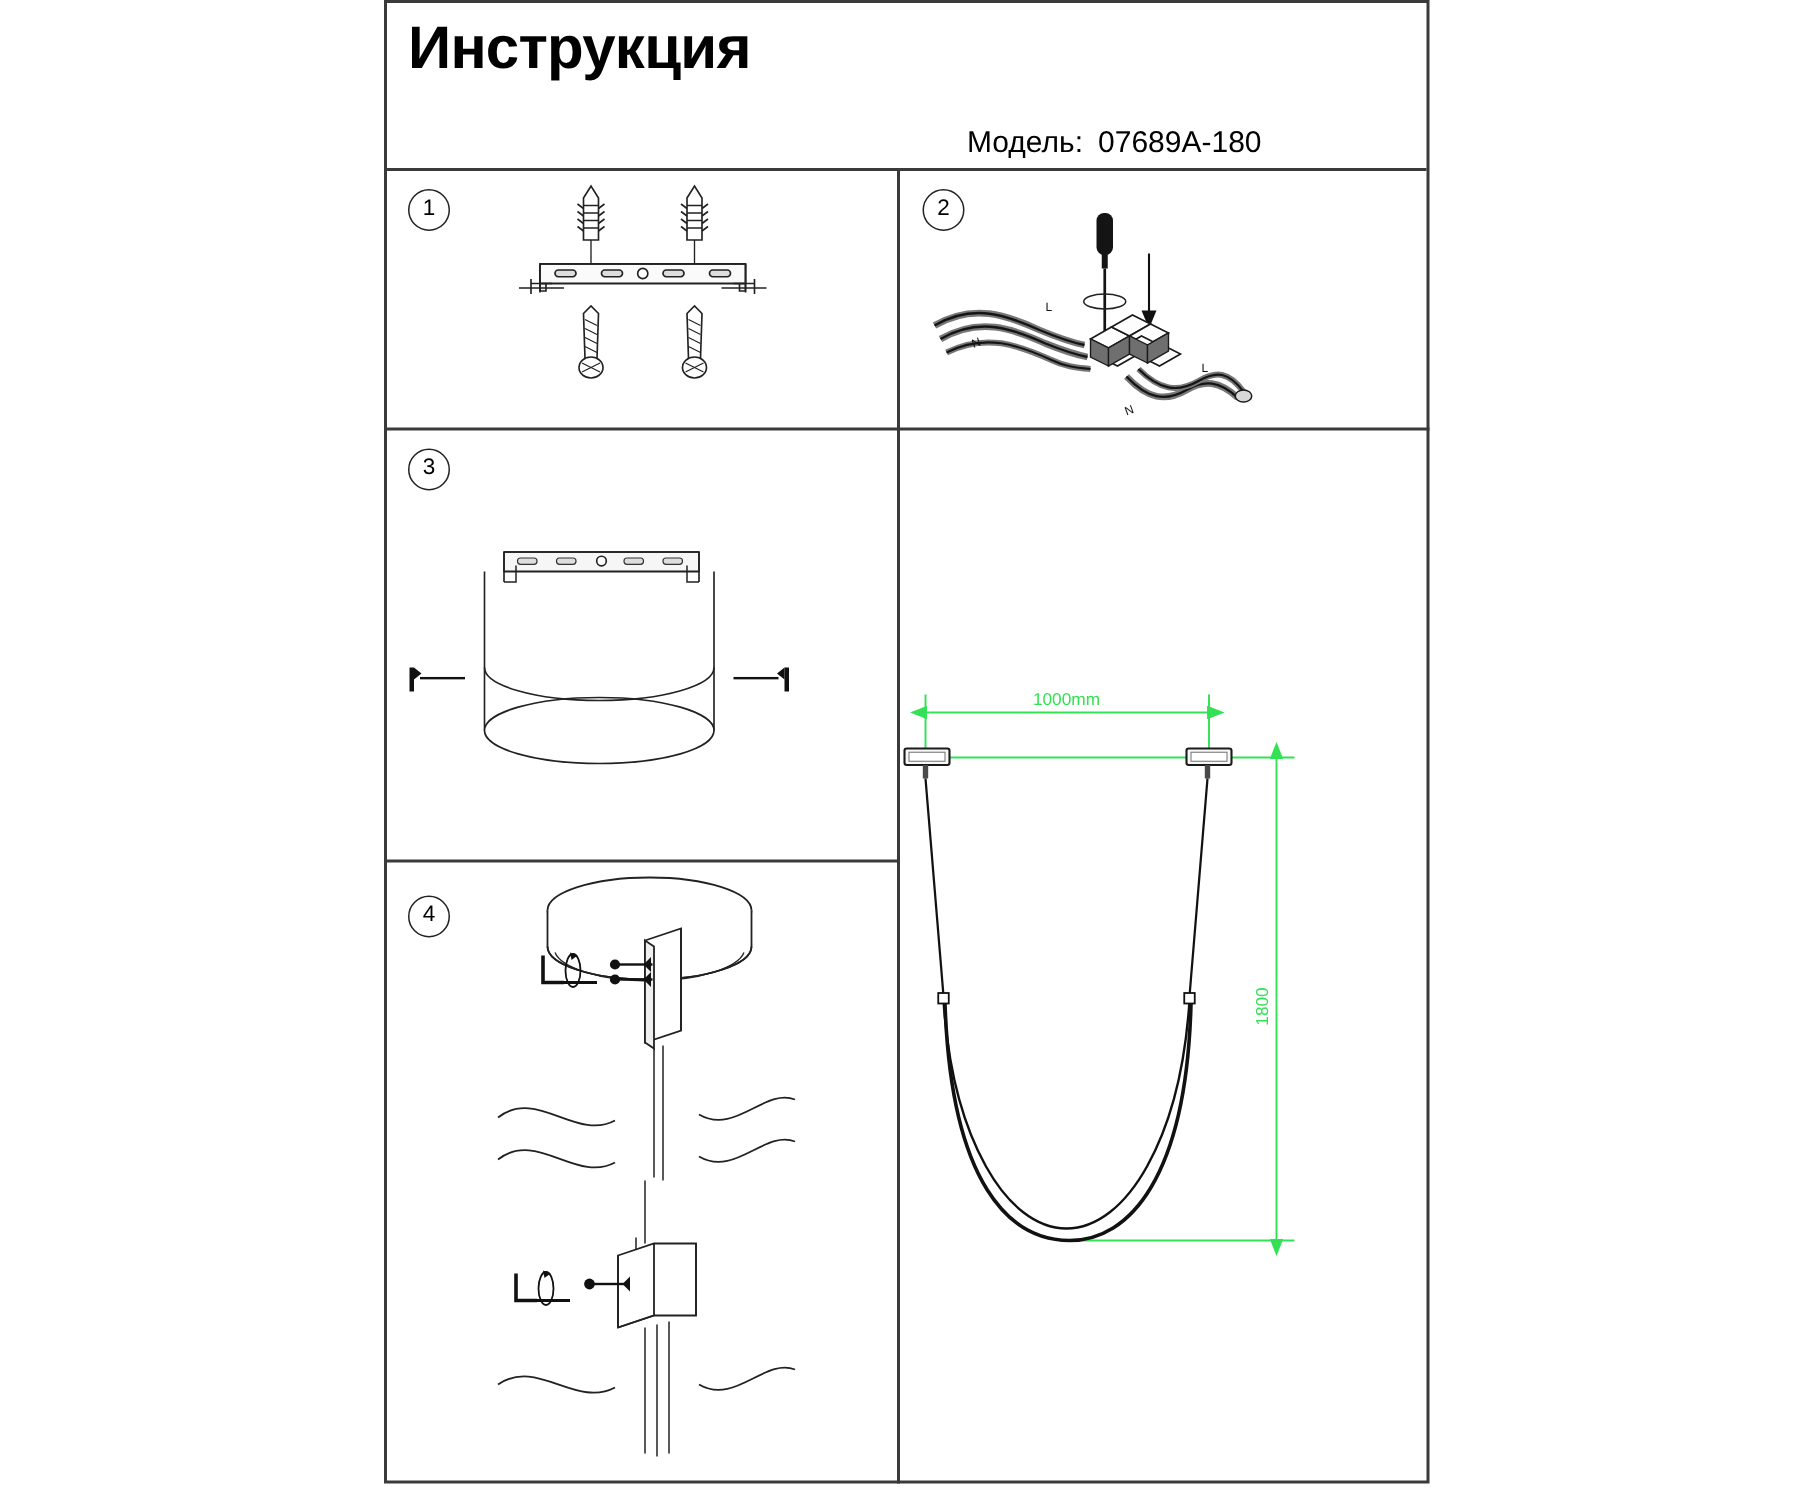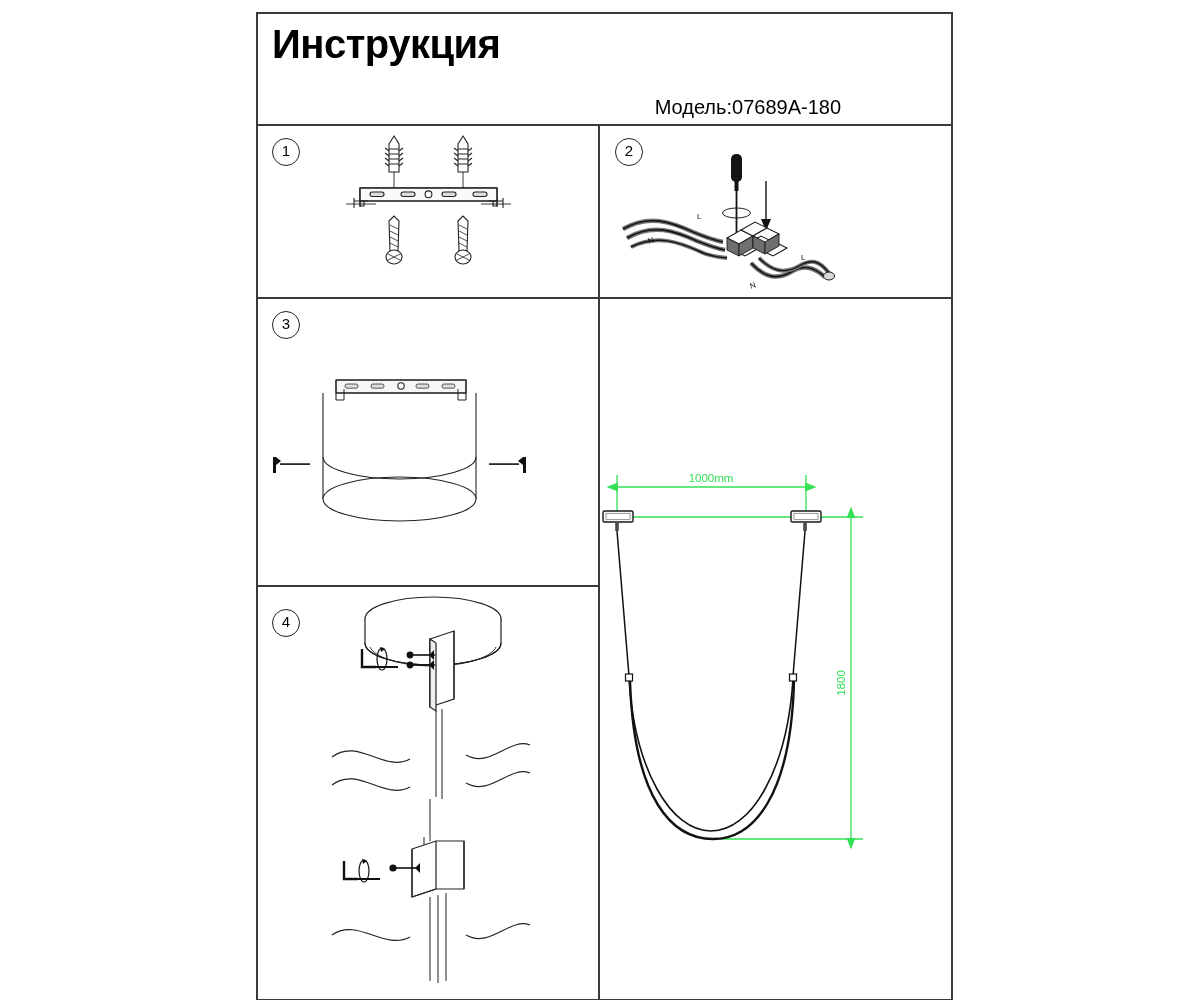--- a/index.html
+++ b/index.html
@@ -1,29 +1,29 @@
 <!DOCTYPE html>
 <html><head>
 <meta charset="utf-8">
 <style>
   html,body{margin:0;padding:0;background:#ffffff;}
   body{width:1200px;height:1000px;position:relative;overflow:hidden;
        font-family:"Liberation Sans","DejaVu Sans",sans-serif;color:#000;}
 
-  #sheet{position:absolute;left:256px;top:12px;width:697px;height:989px;
+  #sheet{position:absolute;left:256px;top:0;width:697px;height:989px;
          border:2px solid #3a3a3a;box-sizing:border-box;}
 
   
   #header{position:absolute;left:0;top:0;width:100%;height:112px;
           border-bottom:2px solid #3a3a3a;box-sizing:border-box;}
   #title{position:absolute;left:14px;top:8px;font-size:40px;font-weight:bold;
          letter-spacing:-0.5px;}
   #model-row{position:absolute;right:110px;top:82px;white-space:nowrap;}
   #model-label{font-size:20px;font-weight:normal;}
-  #model-value{font-size:20px;font-weight:normal;margin-left:0;}
+  #model-value{font-size:20px;font-weight:normal;margin-left:10px;}
 
   
   #colsplit{position:absolute;left:340px;top:112px;width:2px;height:875px;background:#3a3a3a;}
   #rowsplit1{position:absolute;left:0;top:283px;width:341px;height:2px;background:#3a3a3a;}
   #rowsplit2{position:absolute;left:0;top:571px;width:341px;height:2px;background:#3a3a3a;}
   #rowsplit3{position:absolute;left:341px;top:283px;width:354px;height:2px;background:#3a3a3a;}
 
   .panel{position:absolute;box-sizing:border-box;}
   .stepnum{position:absolute;width:26px;height:26px;border:1.6px solid #222;
            border-radius:50%;font-size:15px;line-height:24px;text-align:center;}

